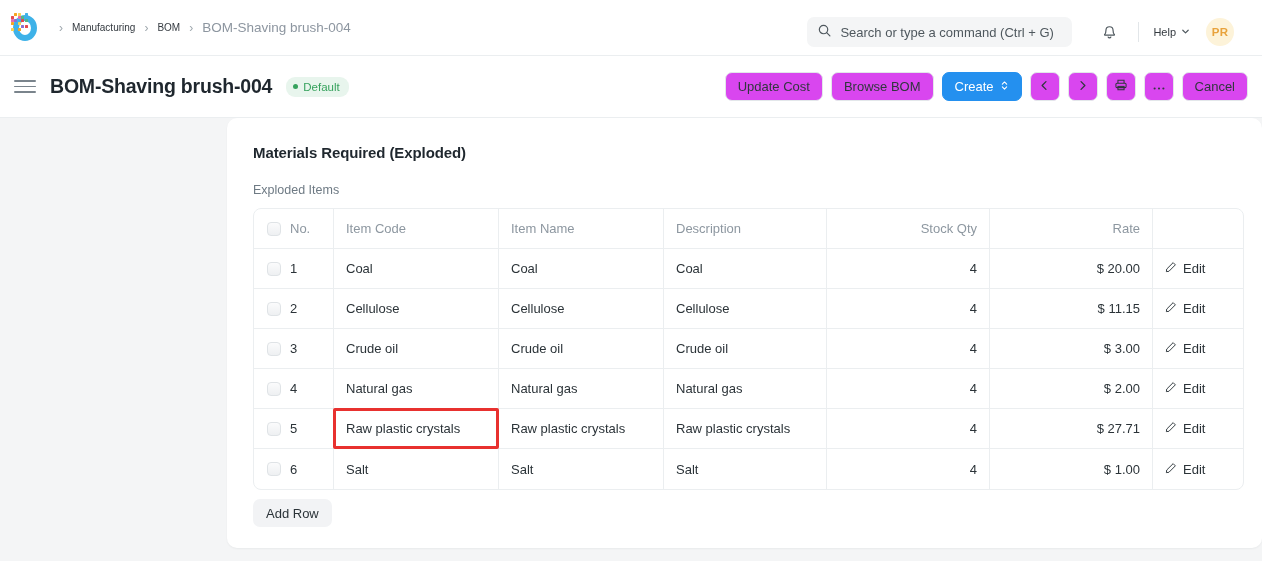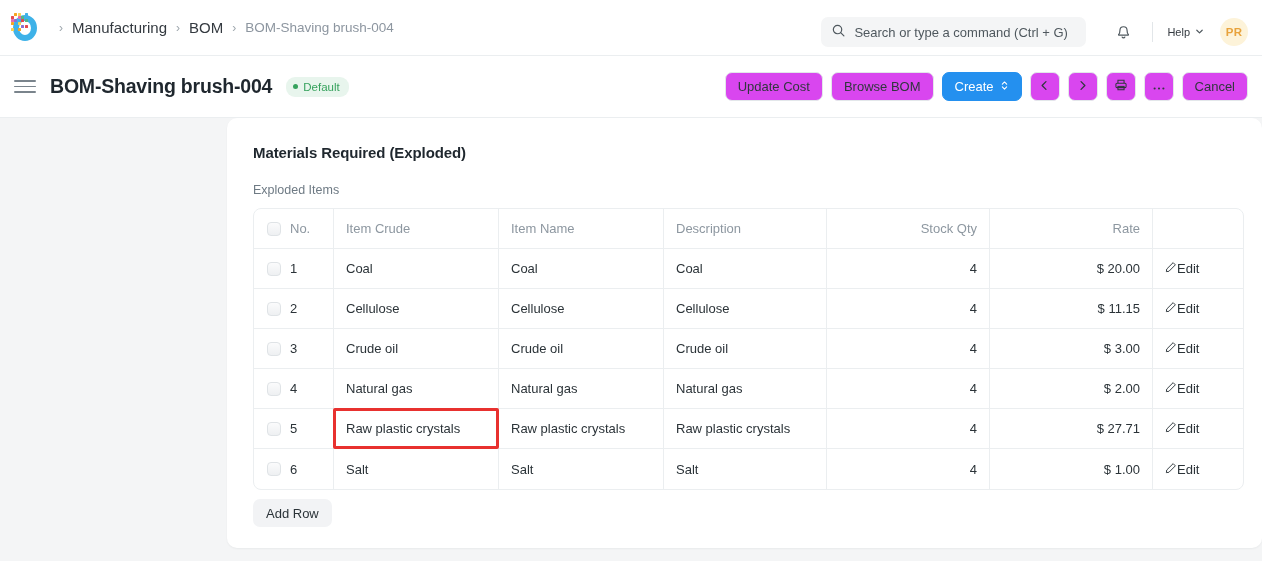--- a/index.html
+++ b/index.html
@@ -53,30 +53,30 @@
   }
   .bc-sep {
     color: #9ea7ad;
     font-size: 12px;
     padding: 0 9px;
     line-height: 1;
   }
   .bc-link {
     color: #343a40;
     text-decoration: none;
-    font-size: 15px;
+    font-size: 10px;
   }
   .bc-current {
     color: #8d96a0;
     font-size: 13.5px;
   }
 
   .nav-right {
     position: absolute;
-    right: 14px;
+    right: 28px;
     top: 0;
     height: 64px;
     display: flex;
     align-items: center;
     gap: 0px;
   }
 
   .search-box {
     width: 265px;
     height: 30px;
@@ -281,20 +281,21 @@
     width: 14px; height: 14px;
     border: 1px solid #dfe3e6;
     background: linear-gradient(180deg,#fbfbfc 0%,#eef0f2 100%);
     border-radius: 4px;
     display: block;
     cursor: pointer;
   }
 
   .edit-cell {
     display: flex; align-items: center; justify-content: flex-start;
+    gap: 6px;
     color: #2b3338;
     font-size: 13px;
     cursor: pointer;
     padding-left: 12px;
   }
 
   
   td.highlight {
     position: relative;
   }
@@ -467,21 +468,21 @@
     <div class="section-title">Materials Required (Exploded)</div>
     <div class="field-label">Exploded Items</div>
 
     <table class="grid">
       <thead>
         <tr>
           <th class="col-check">
             <span class="cbox"></span>
           </th>
           <th class="col-no">No.</th>
-          <th class="col-code">Item Crude</th>
+          <th class="col-code">Item Code</th>
           <th class="col-name">Item Name</th>
           <th class="col-desc">Description</th>
           <th class="col-qty">Stock Qty</th>
           <th class="col-rate">Rate</th>
           <th class="col-edit"></th>
         </tr>
       </thead>
       <tbody id="tbody">
           <tr>
             <td class="col-check">

